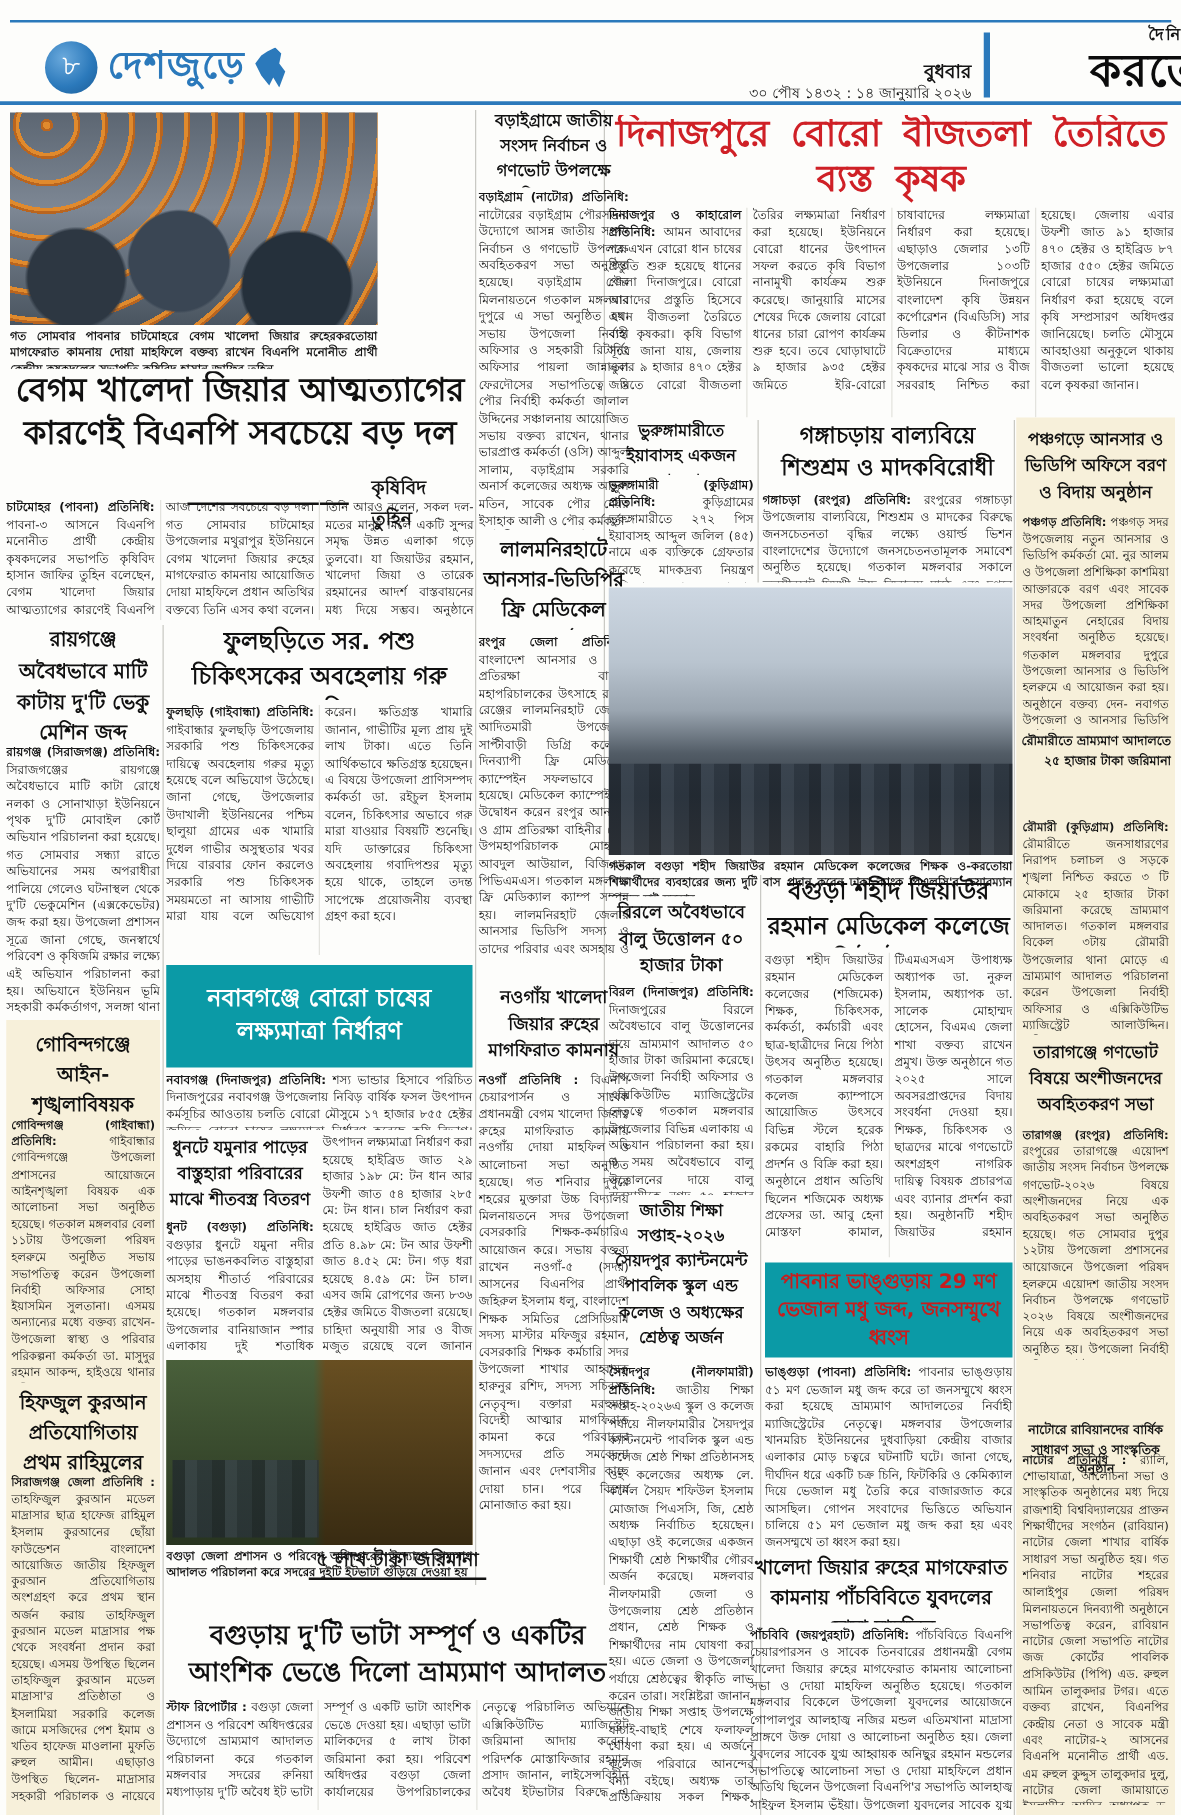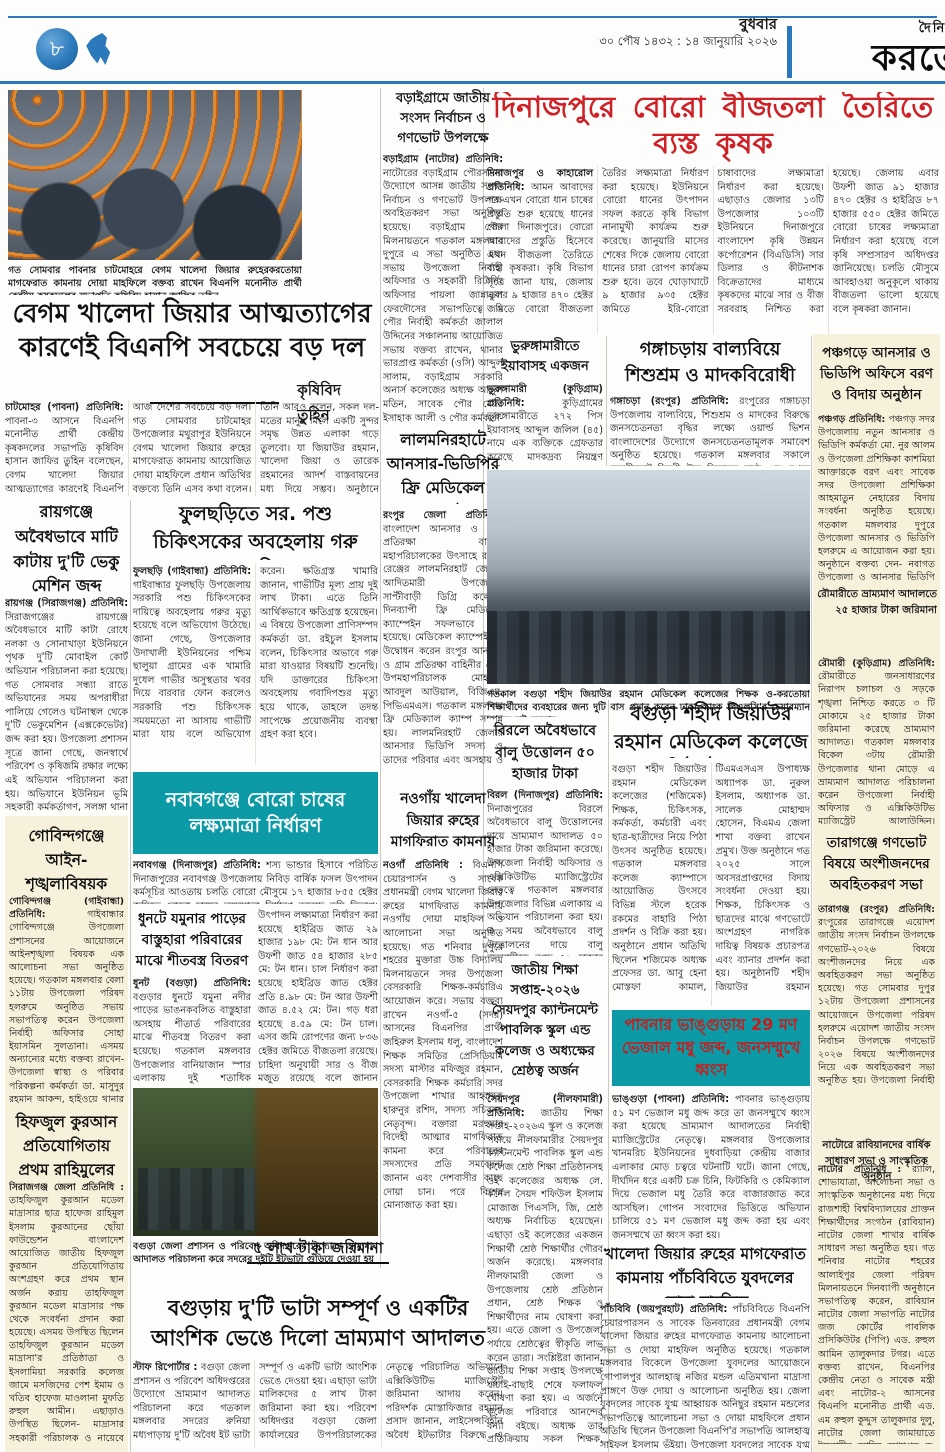--- a/index.html
+++ b/index.html
@@ -67,25 +67,26 @@
   <div class="vline" style="left:380px;top:88px;height:1180px;"></div>
   <div class="vline" style="left:483px;top:88px;height:1180px;"></div>
   <div class="vline" style="left:606px;top:336px;height:130px;"></div>
   <div class="vline" style="left:608px;top:700px;height:752px;"></div>
   <div class="vline" style="left:811px;top:336px;height:1116px;"></div>
 
   <header>
     <div class="abs rule" style="left:8px;top:16px;width:929px;height:2px;"></div>
     <div class="abs" style="left:36px;top:28px;display:flex;align-items:center;gap:8px;">
       <span class="medallion">৮</span>
+      <span class="logo-text">দেশজুড়ে</span>
       <svg width="26" height="32" viewBox="0 0 16 20">
         <polygon points="6,2 10,0 13,3 12,8 15,12 12,20 9,15 7,19 3,14 0,8 3,4" fill="#2b79bb"></polygon>
       </svg>
     </div>
-    <div class="abs date-block" style="right:168px;top:15px;">
+    <div class="abs date-block" style="right:168px;top:48px;">
       <div class="weekday">বুধবার</div>
       <div class="dateline-top">৩০ পৌষ ১৪৩২ : ১৪ জানুয়ারি ২০২৬</div>
     </div>
     <div class="abs rule" style="left:787px;top:26px;width:5px;height:52px;"></div>
     <div class="abs" style="left:836px;top:18px;width:140px;text-align:center;margin-left:32px;">
       <div class="paper-label">দৈনিক</div>
       <div class="paper-name">করতোয়া</div>
     </div>
     <div class="abs rule" style="left:0;top:81px;width:945px;height:3px;"></div>
   </header>

